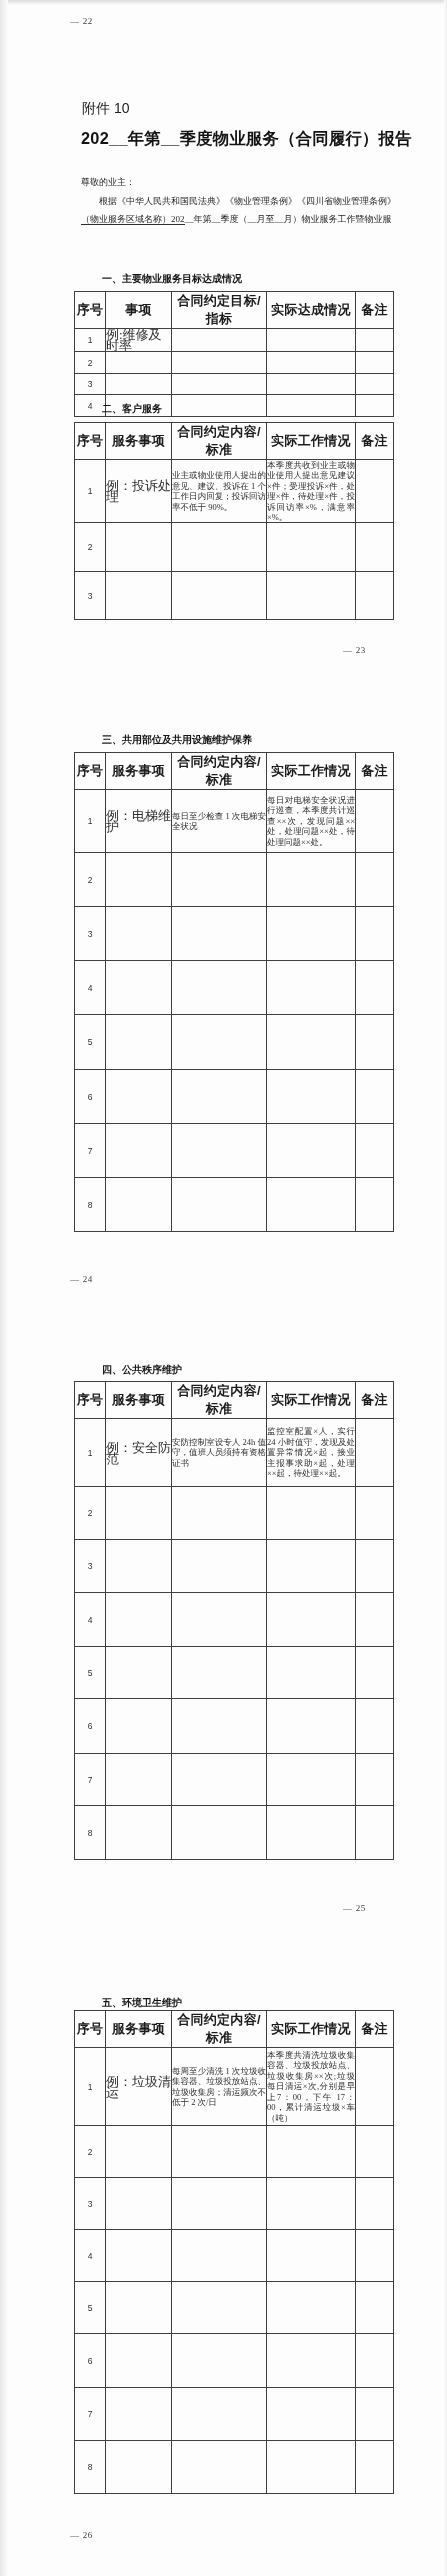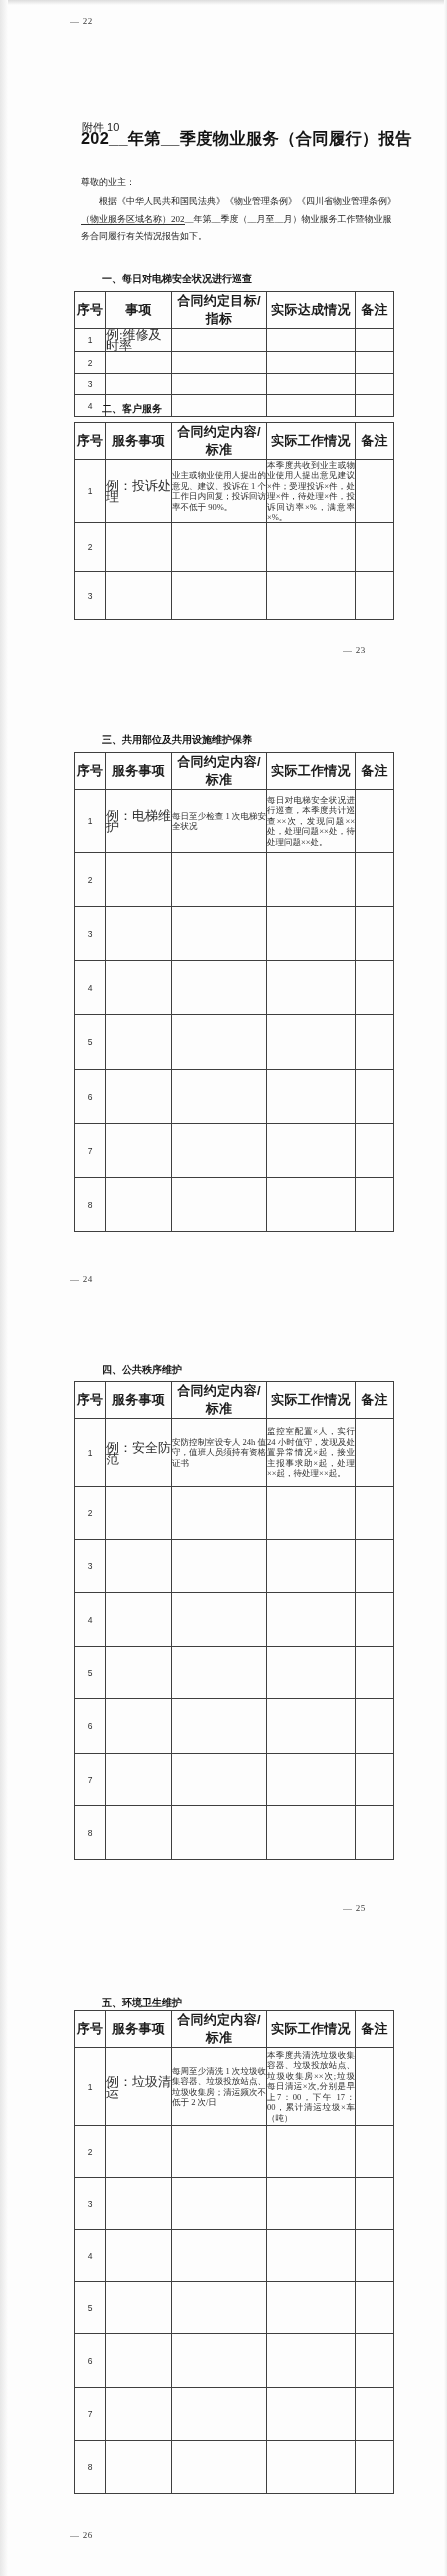--- a/index.html
+++ b/index.html
@@ -26,23 +26,23 @@
   .pm{
     position:absolute;
     font-family:"Liberation Serif","DejaVu Serif",serif;
     font-size:9px;
     color:#3c3c3c;
     white-space:nowrap;
     letter-spacing:0.7px;
   }
   .attachment{
     position:absolute;
-    left:82px;top:120px;
+    left:82px;top:100px;
     font-family:"Liberation Sans","DejaVu Sans",sans-serif;
-    font-size:11px;color:#222;
+    font-size:14px;color:#222;
   }
   .doc-title{
     position:absolute;
     left:81px;top:128px;
     font-family:"Liberation Sans","DejaVu Sans",sans-serif;
     font-size:16.3px;
     font-weight:700;
     color:#141414;
     white-space:nowrap;
     letter-spacing:0.3px;
@@ -131,25 +131,24 @@
   <div class="pm" style="top: 1903px; left: 343px;">— 25</div>
   <div class="pm" style="top: 2530px; left: 70px;">— 26</div>
 
   <div class="attachment">附件 10</div>
   <div class="doc-title">202__年第__季度物业服务（合同履行）报告</div>
   <div class="salutation">尊敬的业主：</div>
 
   <div class="intro">
     <div class="ln indent">根据《中华人民共和国民法典》《物业管理条例》《四川省物业管理条例》</div>
     <div class="ln"><span class="uline">（物业服务区域名称）202</span><span>__年第__季度（__月至__月）物业服务工作暨物业服</span></div>
-    <div class="ln">务合同履行有关情况报告如下。</div>
   </div>
 
   <div>
-    <div class="sec-heading" style="top: 272px;">一、每日对电梯安全状况进行巡查</div>
+    <div class="sec-heading" style="top: 272px;">一、主要物业服务目标达成情况</div>
     <table class="report" style="top: 291px;">
         <colgroup>
           <col style="width: 31px;">
           <col style="width: 66px;">
           <col style="width: 95px;">
           <col style="width: 89px;">
           <col style="width: 38px;">
         </colgroup>
         <thead>
           <tr style="height: 18px;">

